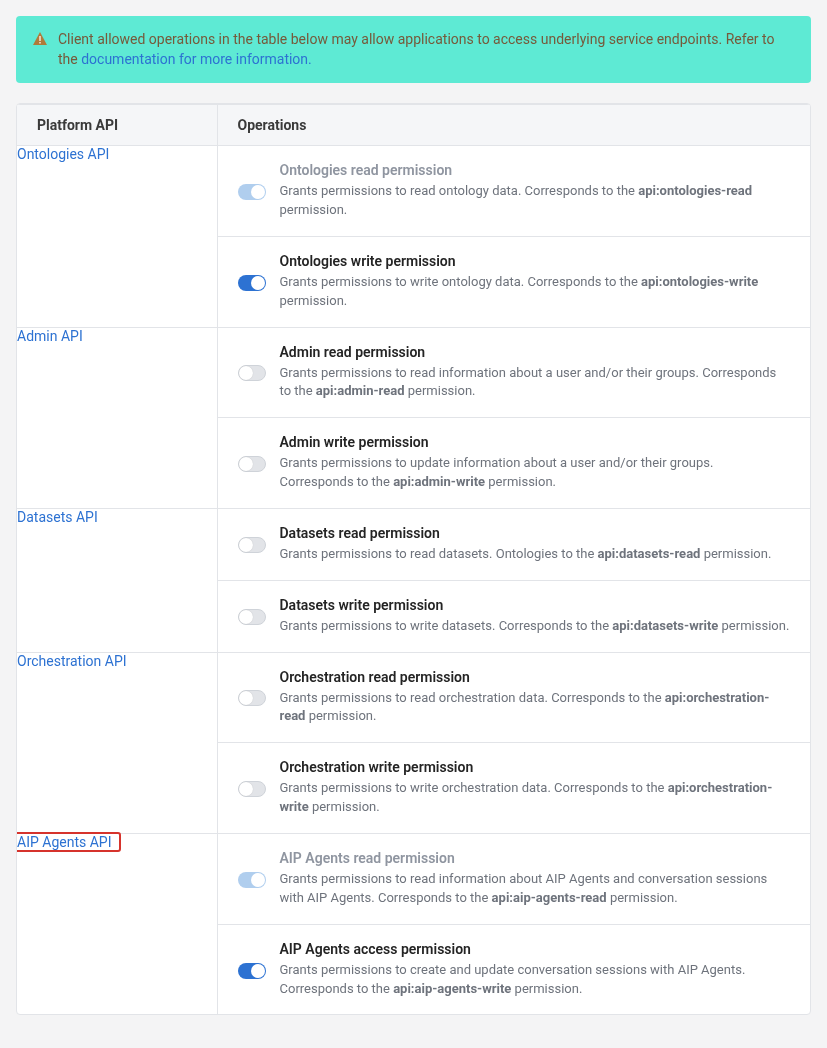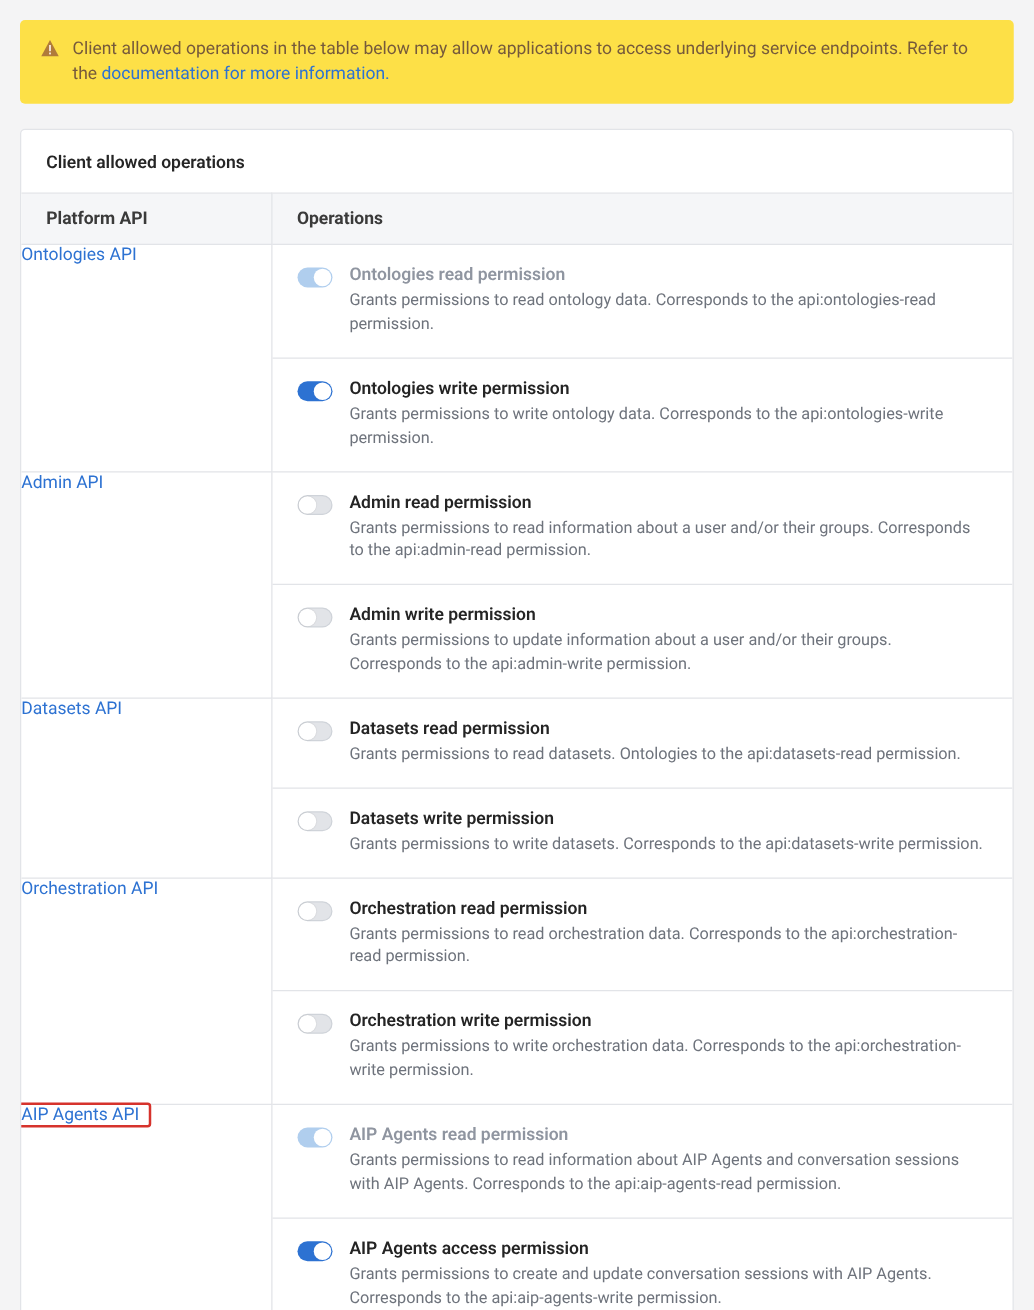--- a/index.html
+++ b/index.html
@@ -5,21 +5,21 @@
   * { box-sizing: border-box; }
   body {
     margin: 0;
     padding: 16px;
     background: #f4f4f5;
     font-family: -apple-system, BlinkMacSystemFont, "Segoe UI", Roboto, "Helvetica Neue", Arial, sans-serif;
     font-size: 14px;
     color: #242424;
   }
   .alert {
-    background: #fde047;
+    background: #5eead4;
     border-radius: 4px;
     padding: 14px 16px;
     margin-bottom: 20px;
     display: flex;
     align-items: flex-start;
     gap: 10px;
     color: #765a3b;
     line-height: 1.4;
   }
   .alert-icon {
@@ -78,21 +78,21 @@
     border-radius: 3px;
     padding: 0 8px;
     margin: -6px -10px;
     display: inline-block;
   }
 
   .op-list { display: flex; flex-direction: column; }
   .op-row {
     padding: 16px 20px;
     display: flex;
-    align-items: flex-start;
+    align-items: center;
     gap: 14px;
     border-top: 1px solid #e2e4e8;
   }
   .op-row:first-child { border-top: none; }
 
   .toggle {
     flex: none;
     width: 28px;
     height: 16px;
     border-radius: 999px;
@@ -113,39 +113,38 @@
   .toggle.off .knob { left: 0px; box-shadow: 0 0 1px rgba(0,0,0,.2); top:0; }
   .toggle.on-disabled { background: #b0ceee; }
   .toggle.on-disabled .knob { left: 13px; }
   .toggle.on { background: #2d72d2; }
   .toggle.on .knob { left: 13px; }
 
   .op-text { flex: 1; }
   .op-title { font-weight: 600; font-size: 14px; margin-bottom: 4px; }
   .op-title.disabled { color: #8f95a0; }
   .op-desc { font-size: 13px; color: #6e737c; line-height: 1.45; }
-  .op-desc b { font-weight: 400; }
+  .op-desc b { font-weight: 700; }
 </style>
 </head>
 <body>
 
 <div class="alert">
   <svg class="alert-icon" viewBox="0 0 16 16" fill="currentColor">
     <path d="M8 1 L15 14 H1 Z"></path>
     <rect x="7.25" y="5" width="1.5" height="5" fill="#f5e8dc"></rect>
     <rect x="7.25" y="11" width="1.5" height="1.5" fill="#f5e8dc"></rect>
   </svg>
   <div>
     <span>Client allowed operations in the table below may allow applications to access underlying service endpoints. Refer to the </span>
     <a href="#">documentation for more information.</a>
   </div>
 </div>
 
 <div class="panel">
-  <div class="panel-title">Client allowed operations</div>
   <table class="tbl">
     <thead>
       <tr>
         <th>Platform API</th>
         <th>Operations</th>
       </tr>
     </thead>
     <tbody id="tbody">
         <tr>
           <td class="api-cell"><a href="#" class="api-link">Ontologies API</a></td>

